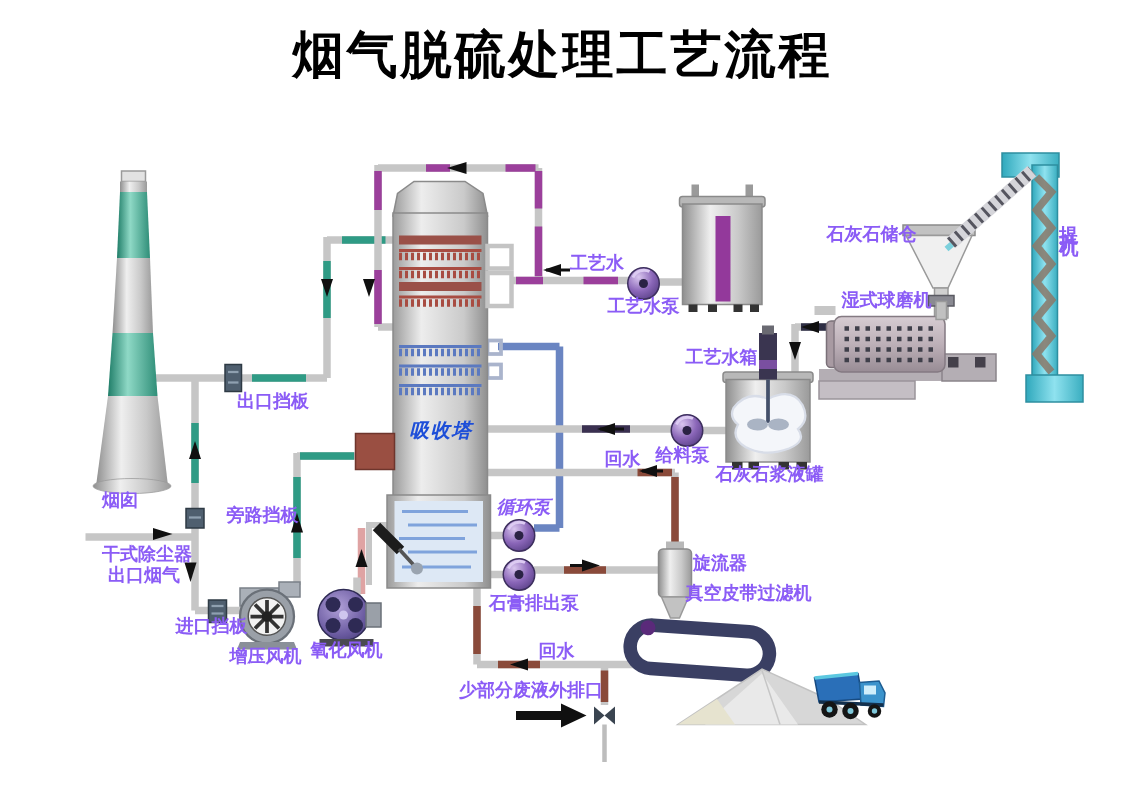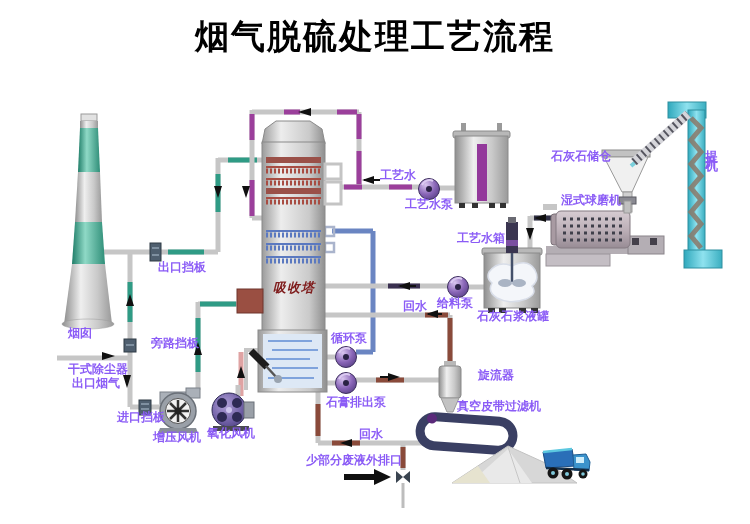--- a/index.html
+++ b/index.html
@@ -1,20 +1,20 @@
 <!DOCTYPE html>
 <html><head>
 <meta charset="utf-8">
 <style>
   html,body{margin:0;padding:0;background:#fff;}
   .stage{position:relative;width:750px;height:524px;background:#fff;font-family:"DejavU Sans","DejaVu Sans",sans-serif;overflow:hidden;}
   .title{position:absolute;left:0;top:14px;width:100%;text-align:center;font-size:34px;font-weight:bold;color:#000;letter-spacing:2px;font-family:"DejaVu Sans",sans-serif;}
   .lbl{position:absolute;font-size:12px;font-weight:bold;color:#8b5cf6;white-space:nowrap;line-height:1.15;font-family:"DejaVu Sans",sans-serif;}
   .lbl.v{writing-mode:vertical-lr;text-orientation:upright;font-size:13px;letter-spacing:4px;}
-  .lbl.absorber{font-size:13px;font-style:italic;letter-spacing:1px;color:#7f1d1d;}
+  .lbl.absorber{font-size:13px;font-style:italic;letter-spacing:1px;color:#1d4ed8;}
   svg{position:absolute;left:0;top:0;}
 </style>
 </head>
 <body>
 
 <div class="stage">
 
 <svg width="750" height="524" viewBox="0 0 750 524">
   <defs>
     <linearGradient id="metalH" x1="0" y1="0" x2="1" y2="0">
@@ -400,20 +400,20 @@
 <div class="lbl absorber" style="left:273px;top:281px;">吸收塔</div>
 <div class="lbl" style="left:380px;top:169px;">工艺水</div>
 <div class="lbl" style="left:405px;top:198px;">工艺水泵</div>
 <div class="lbl" style="left:457px;top:204px;margin-top:28px;">工艺水箱</div>
 <div class="lbl" style="left:551px;top:150px;">石灰石储仓</div>
 <div class="lbl" style="left:561px;top:194px;">湿式球磨机</div>
 <div class="lbl v" style="left:703px;top:140px;">提升机</div>
 <div class="lbl" style="left:437px;top:297px;text-align:right;">给料泵</div>
 <div class="lbl" style="left:477px;top:310px;">石灰石浆液罐</div>
 <div class="lbl" style="left:403px;top:300px;">回水</div>
-<div class="lbl" style="left:331px;top:332px;">循环泵</div>
+<div class="lbl" style="left:331px;top:332px;font-style:italic;">循环泵</div>
 <div class="lbl" style="left:326px;top:396px;">石膏排出泵</div>
-<div class="lbl" style="left:462px;top:369px;padding-left:16px;">旋流器</div>
-<div class="lbl" style="left:457px;top:400px;">真空皮带过滤机</div>
+<div class="lbl" style="left:462px;top:369px;">旋流器</div>
+<div class="lbl" style="left:457px;top:389px;">真空皮带过滤机</div>
 <div class="lbl" style="left:359px;top:428px;">回水</div>
 <div class="lbl" style="left:306px;top:454px;">少部分废液外排口</div>
 
 </div>
 
 </body></html>

